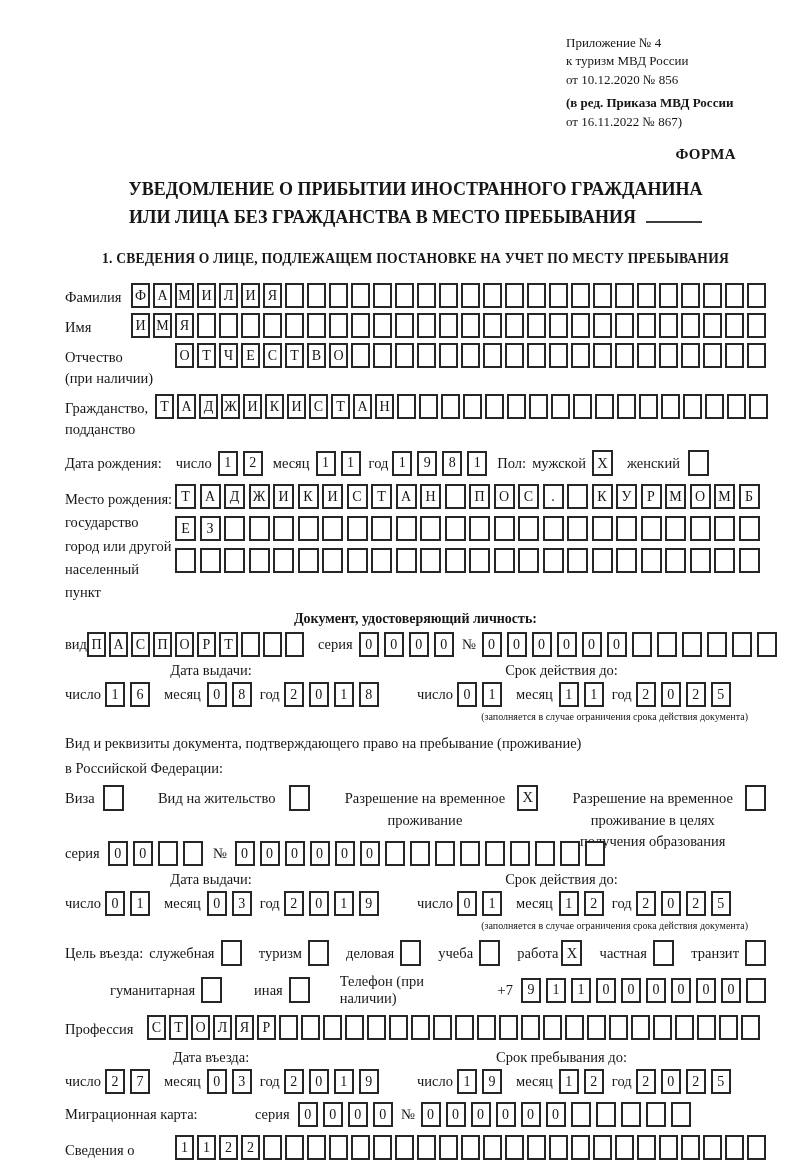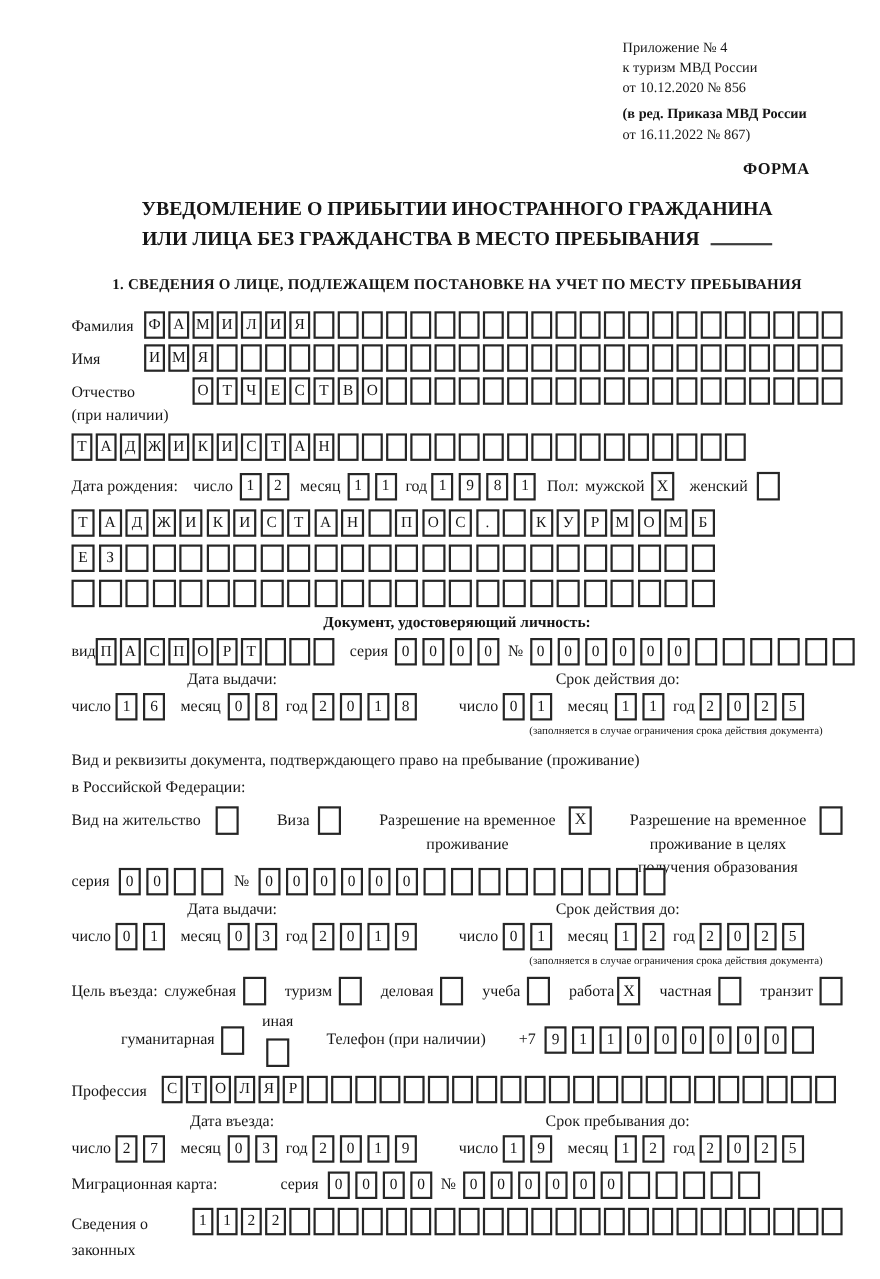--- a/index.html
+++ b/index.html
@@ -19,21 +19,21 @@
 
   .frow { display:flex; align-items:flex-start; margin-top:5px; }
   .flabel { flex:none; padding-top:4px; line-height:1.45; }
   .cells { display:flex; gap:3px; }
   .cell { flex:none; width:19px; height:25px; border:2px solid #262626; display:flex; align-items:center; justify-content:center; font-size:14px; background:#fff; }
   .wcells { gap:3.5px; } .wcells .cell { width:21px; }
   .dcells { gap:5px; } .dcells .cell { width:20px; }
   .cb { flex:none; width:21px; height:26px; border:2px solid #262626; display:flex; align-items:center; justify-content:center; font-size:14.5px; background:#fff; }
 
   .inline { display:flex; align-items:center; }
-  .ml6{margin-left:6px;} .ml8{margin-left:8px;} .ml10{margin-left:10px;} .ml14{margin-left:14px;} .ml24{margin-left:16px;flex-direction:column;} .ml30{margin-left:30px;}
+  .ml6{margin-left:6px;} .ml8{margin-left:8px;} .ml10{margin-left:10px;} .ml14{margin-left:14px;} .ml24{margin-left:32px;} .ml30{margin-left:30px;}
   .mr4{margin-right:4px;} .mr6{margin-right:6px;} .mr8{margin-right:8px;}
 
   .doc-heading { text-align:center; font-weight:bold; font-size:14px; margin-top:7px; }
   .dates-pair { display:flex; margin-top:5px; }
   .dg-left { flex:none; width:352px; }
   .dg-right { flex:1; }
   .dg-head { text-align:center; padding-right:60px; margin-bottom:3px; }
   .dg-row { display:flex; align-items:center; }
   .note-right { text-align:right; font-size:10px; padding-right:18px; margin-top:4px; }
   .intro { margin-top:9px; line-height:1.75; }
@@ -167,20 +167,24 @@
         <div class="cell"></div>
         <div class="cell"></div>
         <div class="cell"></div>
         <div class="cell"></div>
         <div class="cell"></div>
         <div class="cell"></div>
       </div>
   </div>
 
   <div class="frow">
+    <div class="flabel" style="width:90px;">
+      <div>Гражданство,</div>
+      <div>подданство</div>
+    </div>
     <div class="cells">
         <div class="cell">Т</div>
         <div class="cell">А</div>
         <div class="cell">Д</div>
         <div class="cell">Ж</div>
         <div class="cell">И</div>
         <div class="cell">К</div>
         <div class="cell">И</div>
         <div class="cell">С</div>
         <div class="cell">Т</div>
@@ -226,20 +230,26 @@
         <div class="cell">1</div>
       </div>
     <span class="ml10">Пол:</span>
     <span class="ml6 mr6">мужской</span>
     <div class="cb">X</div>
     <span class="ml14 mr8">женский</span>
     <div class="cb"></div>
   </div>
 
   <div class="frow" style="margin-top:8px;">
+    <div class="flabel" style="width:110px; line-height:1.6;">
+      <div>Место рождения:</div>
+      <div>государство</div>
+      <div>город или другой</div>
+      <div>населенный пункт</div>
+    </div>
     <div>
       <div class="cells wcells" style="margin-bottom:7px;">
           <div class="cell">Т</div>
           <div class="cell">А</div>
           <div class="cell">Д</div>
           <div class="cell">Ж</div>
           <div class="cell">И</div>
           <div class="cell">К</div>
           <div class="cell">И</div>
           <div class="cell">С</div>
@@ -402,26 +412,26 @@
     </div>
   </div>
   <div class="note-right">(заполняется в случае ограничения срока действия документа)</div>
 
   <div class="intro">
     <div>Вид и реквизиты документа, подтверждающего право на пребывание (проживание)</div>
     <div>в Российской Федерации:</div>
   </div>
 
   <div class="opts">
+    <div class="opt" style="gap:8px;">
+      <div class="opt-label">Виза</div>
+      <div class="cb"></div>
+    </div>
     <div class="opt" style="gap:14px;">
       <div class="opt-label">Вид на жительство</div>
-      <div class="cb"></div>
-    </div>
-    <div class="opt" style="gap:8px;">
-      <div class="opt-label">Виза</div>
       <div class="cb"></div>
     </div>
     <div class="opt" style="gap:12px;">
       <div class="opt-label">
         <div>Разрешение на временное</div>
         <div>проживание</div>
       </div>
       <div class="cb">X</div>
     </div>
     <div class="opt" style="gap:12px;">

